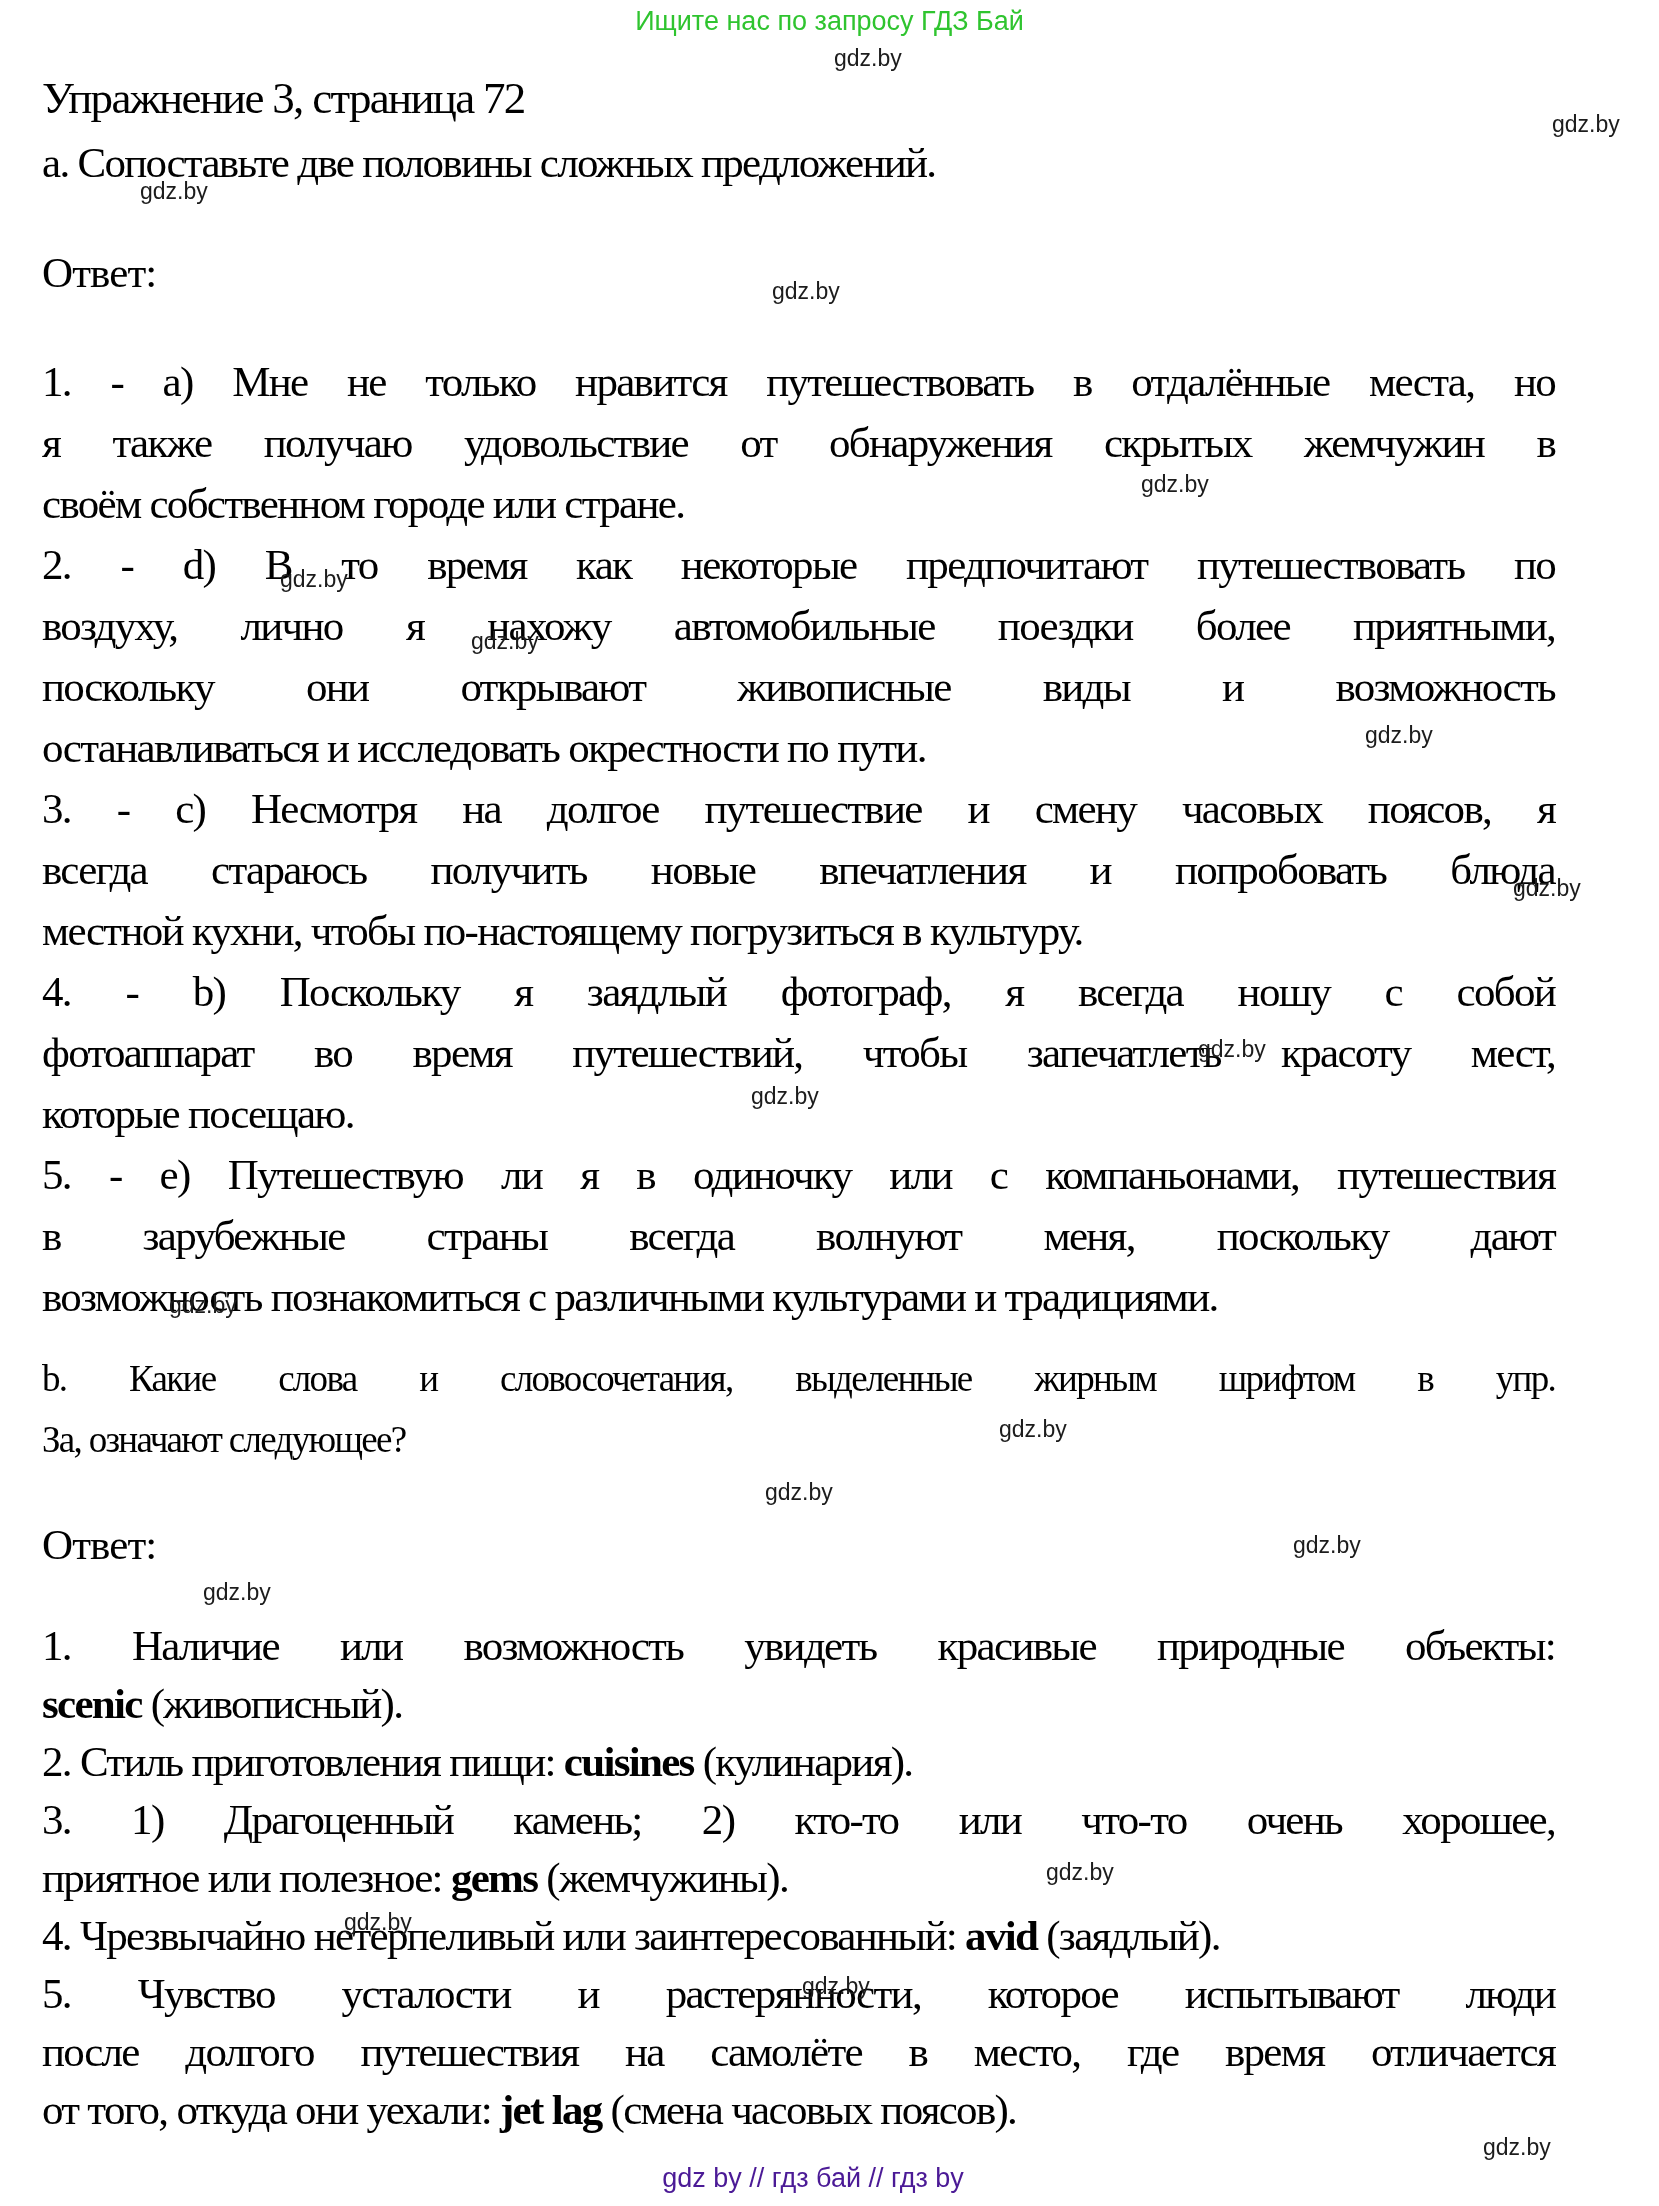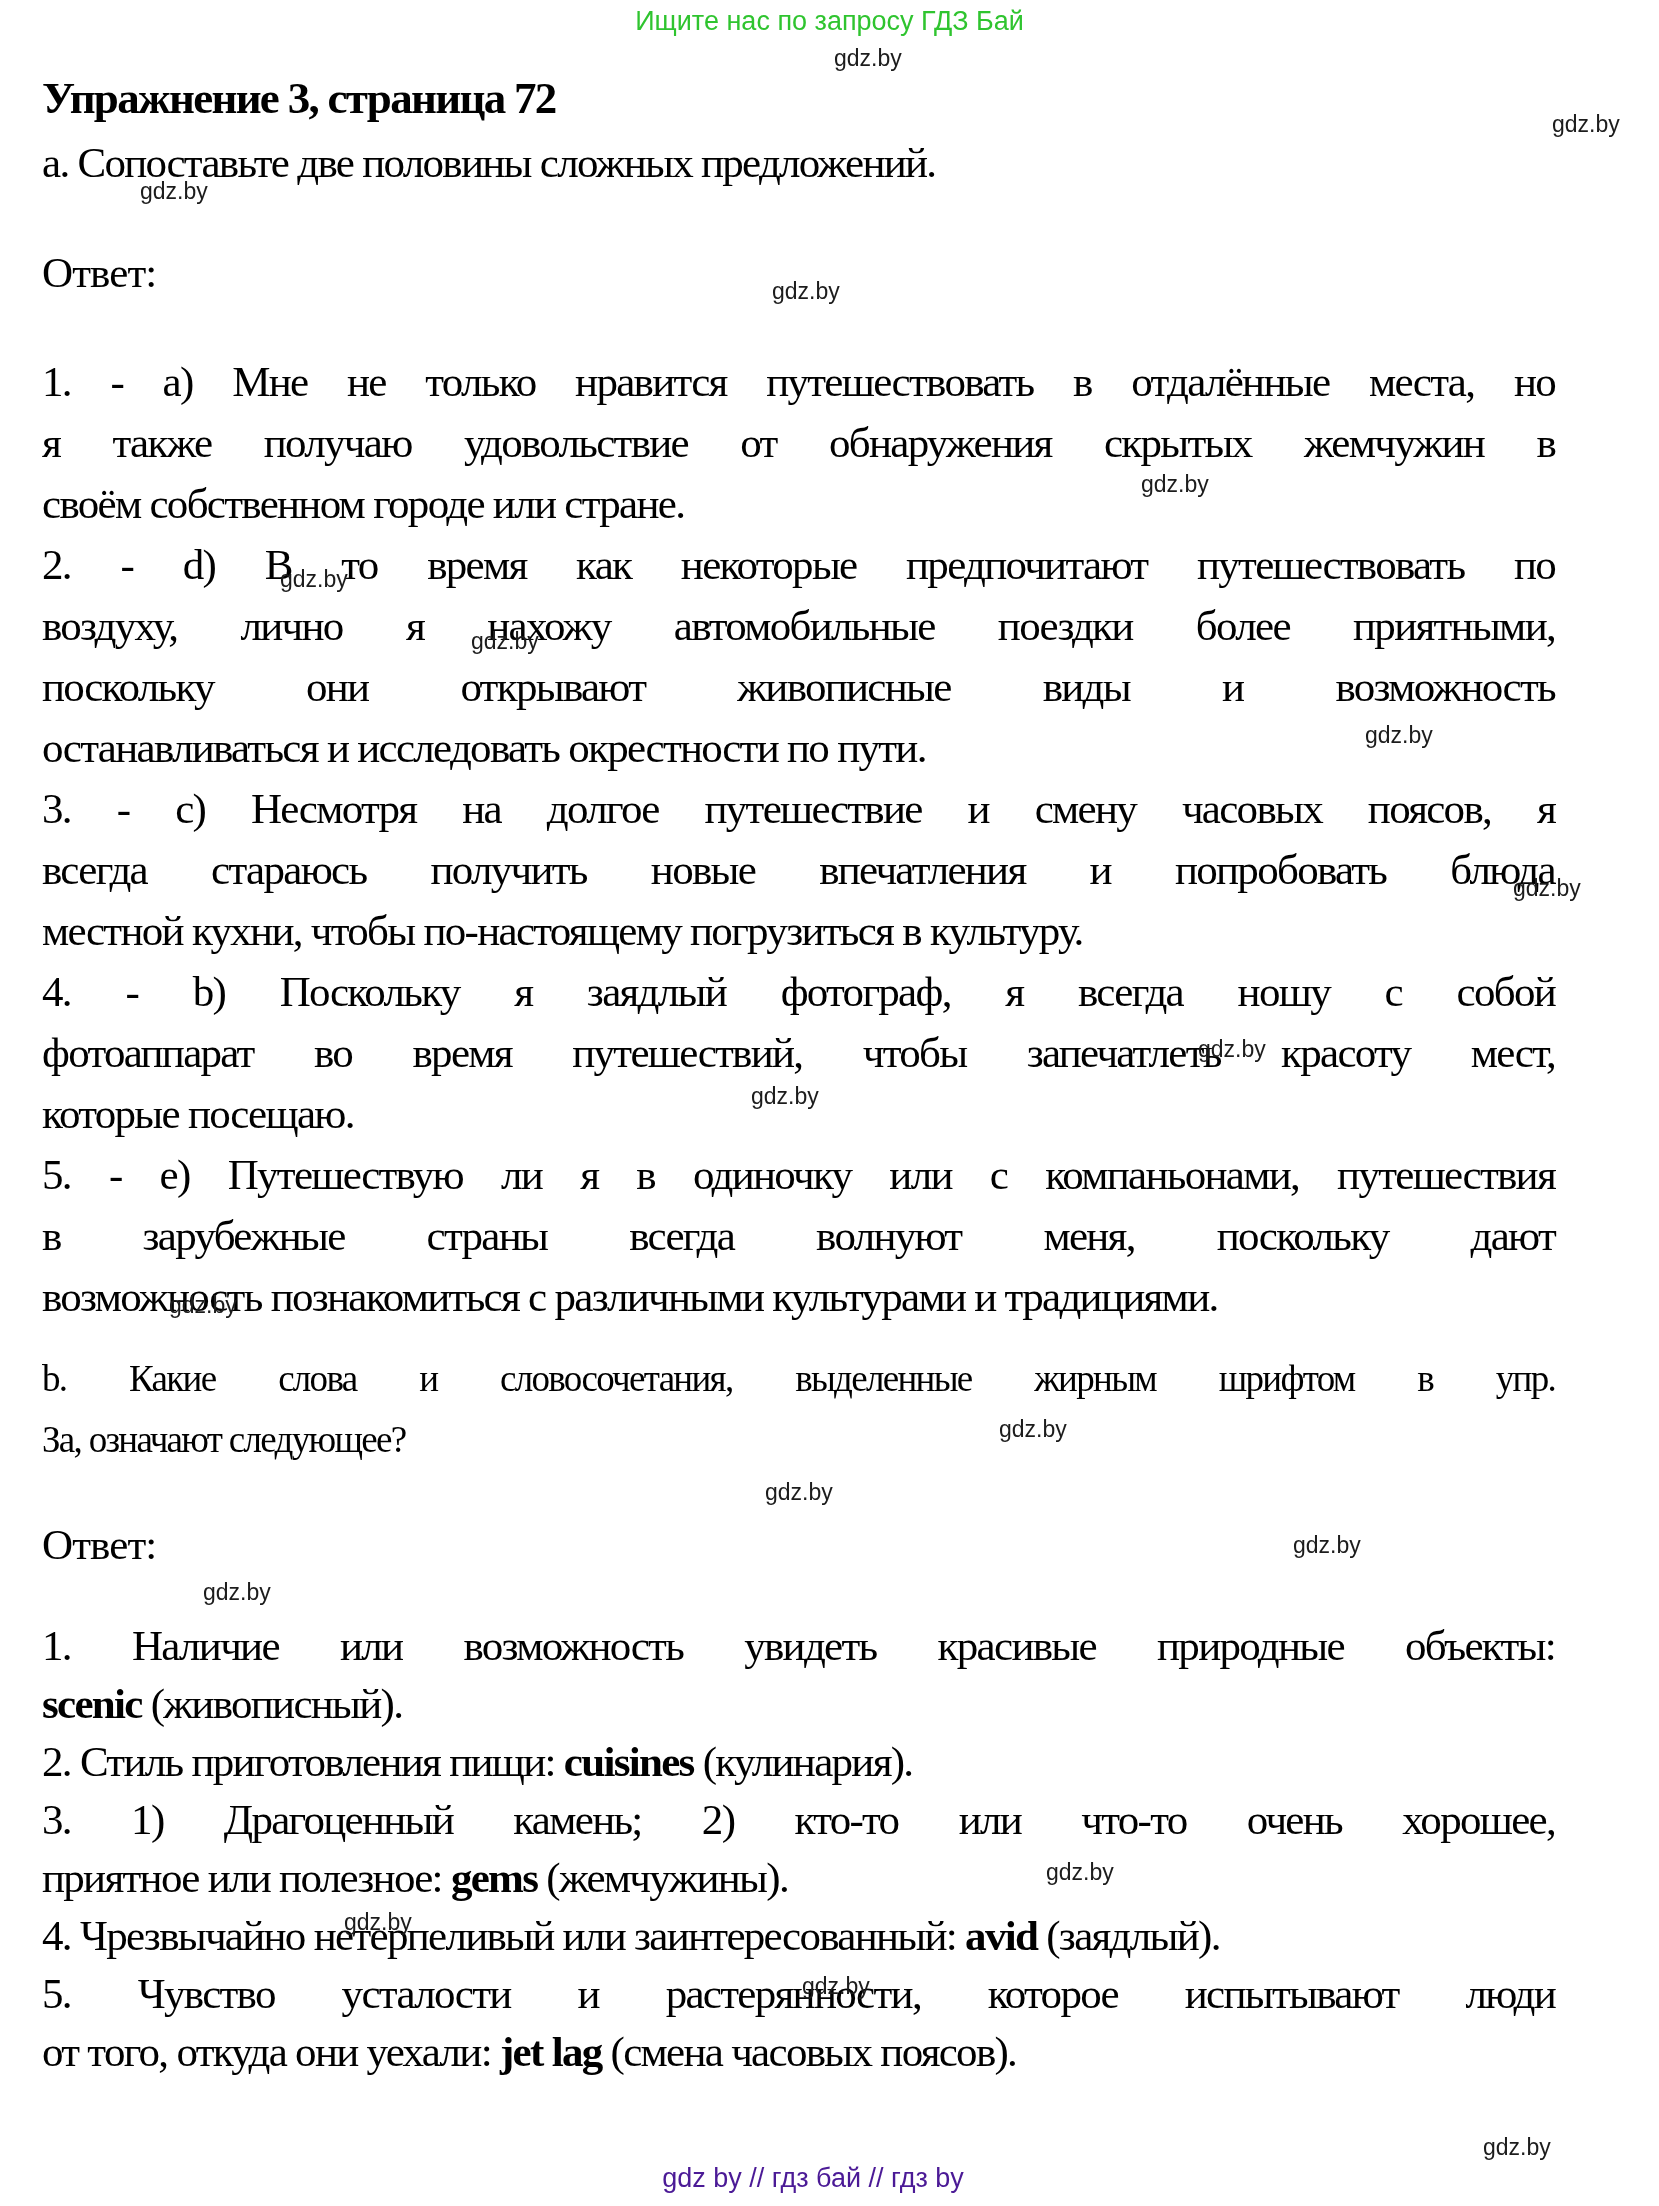--- a/index.html
+++ b/index.html
@@ -22,21 +22,21 @@
     font-size: 27px;
     color: var(--promo_green, #2fc42f);
   }
   .content {
     margin-left: 42px;
     width: 1513px;
   }
   .doc-title {
     margin: 35px 0 0 0;
     font-size: 45px;
-    font-weight: bold;
+    font-weight: normal;
     letter-spacing: -1.7px;
   }
   .task-line {
     margin-top: 14px;
     font-size: 43px;
     letter-spacing: -1.7px;
   }
   .ans-label {
     margin-top: 61px;
     font-size: 43px;
@@ -148,20 +148,21 @@
       </p>
       <p class="para">
         <span class="line" style="display:block"><span>3. 1) Драгоценный камень; 2) кто-то или что-то очень хорошее,</span><b></b><span></span></span>
         <span class="line last" style="display:block"><span>приятное или полезное: </span><b>gems</b><span> (жемчужины).</span></span>
       </p>
       <p class="para">
         <span class="line last" style="display:block"><span>4. Чрезвычайно нетерпеливый или заинтересованный: </span><b>avid</b><span> (заядлый).</span></span>
       </p>
       <p class="para">
         <span class="line" style="display:block"><span>5. Чувство усталости и растерянности, которое испытывают люди</span><b></b><span></span></span>
+        <span class="line" style="display:block"><span>после долгого путешествия на самолёте в место, где время отличается</span><b></b><span></span></span>
         <span class="line last" style="display:block"><span>от того, откуда они уехали: </span><b>jet lag</b><span> (смена часовых поясов).</span></span>
       </p>
     </div>
 
   </div>
 
   <span class="watermark" style="left:834px;  top:45px;">gdz.by</span>
   <span class="watermark" style="left:1552px; top:111px;">gdz.by</span>
   <span class="watermark" style="left:140px;  top:178px;">gdz.by</span>
   <span class="watermark" style="left:772px;  top:278px;">gdz.by</span>

